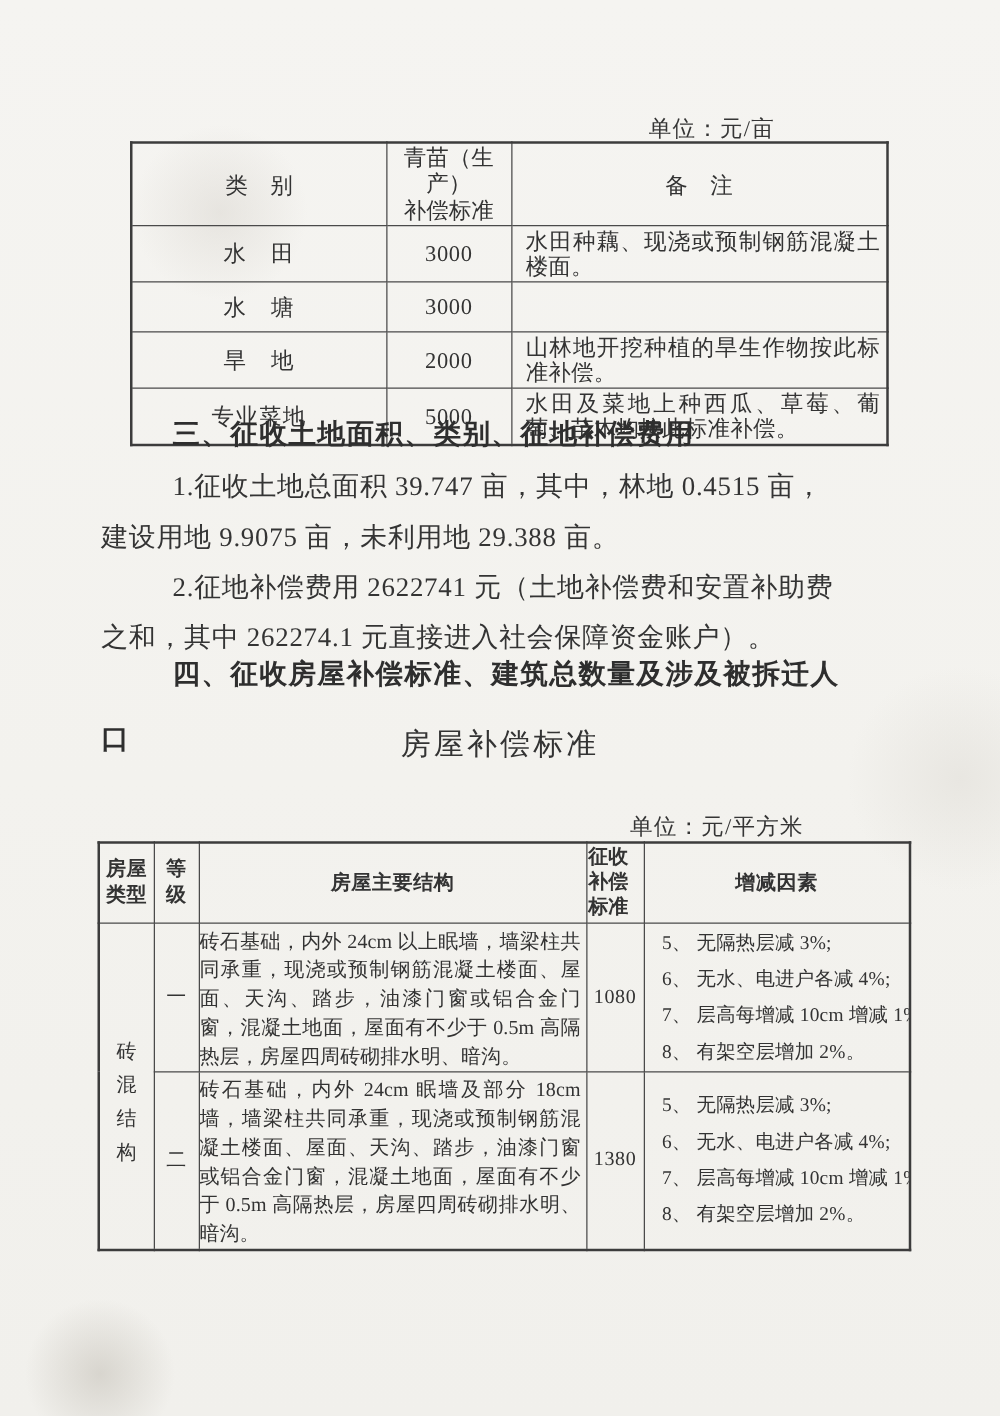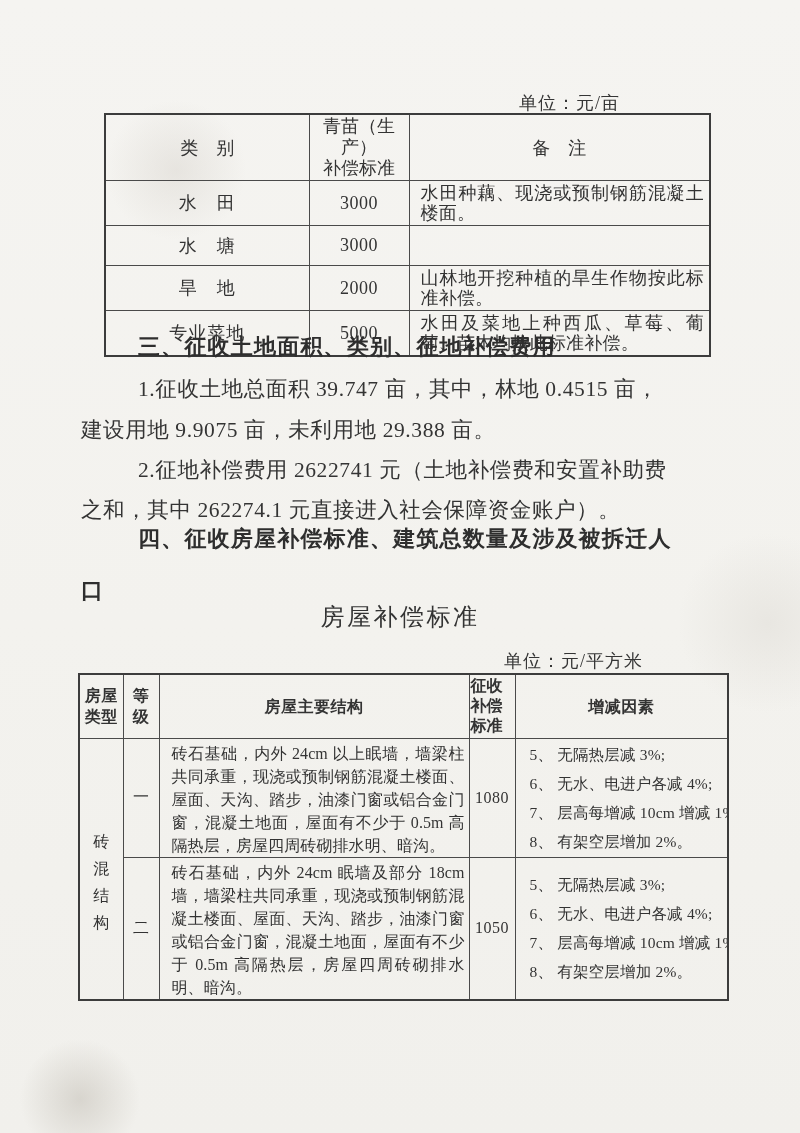--- a/index.html
+++ b/index.html
@@ -40,21 +40,21 @@
   #house-table{left:78px;top:673px;width:649px;border:2px solid #3c3c3c;}
   #house-table td{font-size:16px;}
   .ht-hdr{text-align:center;line-height:21px;letter-spacing:0.5px;}
   .ht-hdr3{line-height:20px;}
   .h2-header{height:64px;font-weight:bold;} .h2-r1{height:115px;} .h2-r2{height:118px;}
   .house-type{ text-align:center;}
   .house-type .vchar{line-height:27px;font-size:16px;}
   .house-type-inner{margin-top:26px;}
   .grade{text-align:center;font-size:17px;}
   .structure{font-size:15.5px;line-height:23px;text-align:justify;
-             vertical-align:top;padding:3px 4px 0 12px;letter-spacing:0.1px;}
+             vertical-align:top;padding:3px 4px 0 0;letter-spacing:0.1px;}
   .comp{text-align:center;font-size:17px;letter-spacing:0.5px;}
   .factors{vertical-align:middle;padding:0 0 0 14px;}
   .factors div{font-size:15.5px;line-height:29px;white-space:nowrap;letter-spacing:0.2px;}
 </style>
 </head>
 <body>
 
 <div id="page">
 
   <div class="abs unit" style="top:91px;right:180px;">单位：元/亩</div>
@@ -101,21 +101,21 @@
 
   <div class="abs body-line" style="top:374px;left:138px;">1.征收土地总面积 39.747 亩，其中，林地 0.4515 亩，</div>
   <div class="abs body-line" style="top:415px;left:81px;">建设用地 9.9075 亩，未利用地 29.388 亩。</div>
 
   <div class="abs body-line" style="top:455px;left:138px;">2.征地补偿费用 2622741 元（土地补偿费和安置补助费</div>
   <div class="abs body-line" style="top:495px;left:81px;">之和，其中 262274.1 元直接进入社会保障资金账户）。</div>
 
   <div class="abs heading" style="top:524px;left:138px;">四、征收房屋补偿标准、建筑总数量及涉及被拆迁人</div>
   <div class="abs heading" style="top:576px;left:81px;">口</div>
 
-  <div class="abs doc-title" style="top:601px;left:0;width:800px;text-align:center;">房屋补偿标准</div>
+  <div class="abs doc-title" style="top:579px;left:0;width:800px;text-align:center;">房屋补偿标准</div>
 
   <div class="abs unit" style="top:649px;right:157px;">单位：元/平方米</div>
 
   <table id="house-table">
     <colgroup>
       <col style="width:44px">
         <col style="width:36px">
         <col style="width:310px">
       <col style="width:46px">
         <col style="width:213px">
@@ -153,21 +153,21 @@
       <td class="factors">
         <div>5、 无隔热层减 3%;</div>
         <div>6、 无水、电进户各减 4%;</div>
         <div>7、 层高每增减 10cm 增减 1%;</div>
         <div>8、 有架空层增加 2%。</div>
       </td>
     </tr>
     <tr class="h2-r2">
       <td class="grade">二</td>
       <td class="structure">砖石基础，内外 24cm 眠墙及部分 18cm 墙，墙梁柱共同承重，现浇或预制钢筋混凝土楼面、屋面、天沟、踏步，油漆门窗或铝合金门窗，混凝土地面，屋面有不少于 0.5m 高隔热层，房屋四周砖砌排水明、暗沟。</td>
-      <td class="comp">1050</td>
+      <td class="comp">1380</td>
       <td class="factors">
         <div>5、 无隔热层减 3%;</div>
         <div>6、 无水、电进户各减 4%;</div>
         <div>7、 层高每增减 10cm 增减 1%;</div>
         <div>8、 有架空层增加 2%。</div>
       </td>
     </tr>
   </tbody>
     </table>
 

